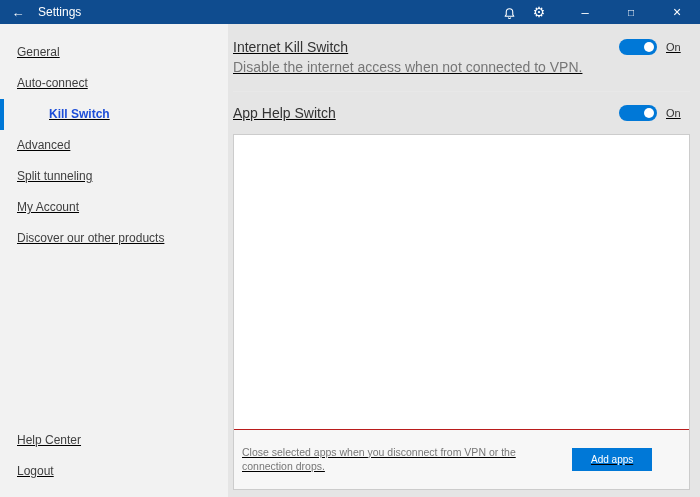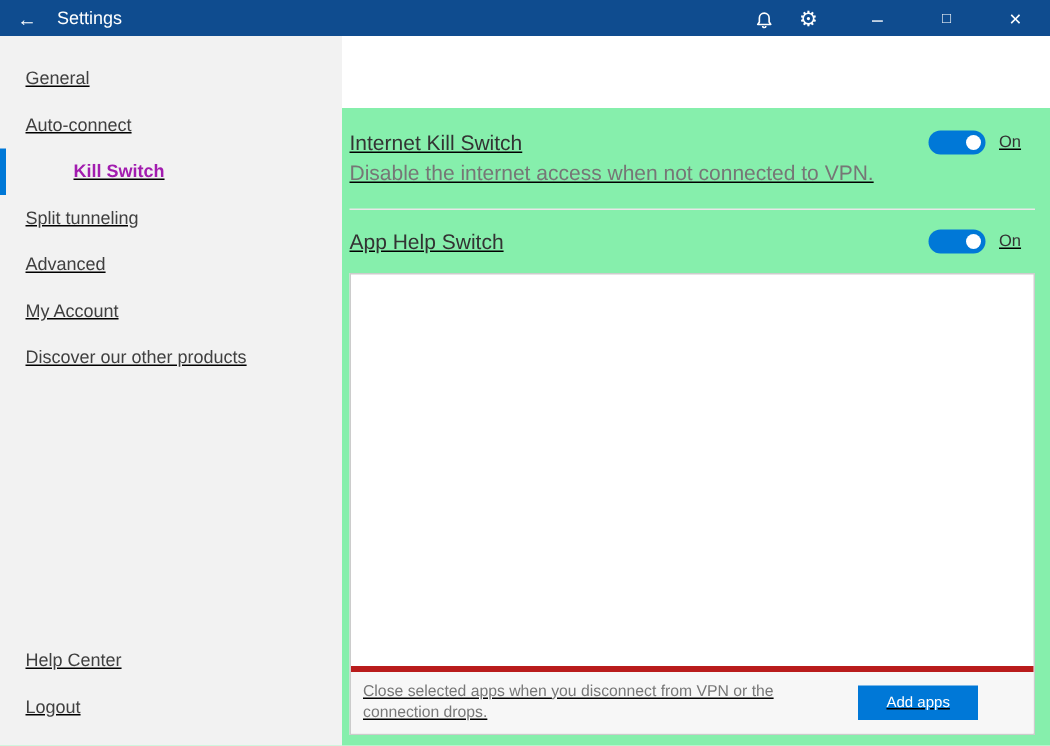--- a/index.html
+++ b/index.html
@@ -35,28 +35,28 @@
   .sidebar {
     width: 228px; flex-shrink: 0; background: #f2f2f2;
     display: flex; flex-direction: column; padding: 13px 0 10px 0;
   }
   .side-item {
     height: 31px; line-height: 31px; padding-left: 13px;
     font-size: 12px; color: #404040;
     border-left: 4px solid transparent; cursor: default;
     white-space: nowrap;
   }
-  .side-item.selected { border-left-color: #0078d7; font-weight: bold; color: #a21caf; padding-left: 45px; }
+  .side-item.selected { border-left-color: #0078d7; font-weight: bold; color: #1d4ed8; padding-left: 45px; }
   .side-bottom { margin-top: auto; }
 
   
   .main {
-    flex: 1; min-width: 0; background: #86efac;
+    flex: 1; min-width: 0; background: #e5e5e5;
     padding: 15px 10px 7px 5px;
-    display: flex; flex-direction: column; margin-top: 48px;
+    display: flex; flex-direction: column;
   }
   .section-row { display: flex; align-items: center; }
   .section-title { flex: 1; font-size: 14px; color: #333333; }
   .toggle {
     width: 38px; height: 16px; border-radius: 9px;
     background: #0078d7; position: relative; flex-shrink: 0; cursor: default;
   }
   .toggle .knob {
     position: absolute; right: 3px; top: 3px;
     width: 10px; height: 10px; border-radius: 50%; background: #ffffff;
@@ -65,22 +65,22 @@
   .section-desc { font-size: 14px; color: #767676; margin-top: 4px; }
   .divider { border: 0; border-top: 1px solid #e8e8e8; margin: 16px 0 13px 0; }
 
   .app-box {
     flex: 1; min-height: 0; margin-top: 13px;
     border: 1px solid #cccccc;
     display: flex; flex-direction: column; background: #ffffff;
   }
   .app-list { flex: 1; }
   .app-footer {
-    background: #f7f7f7; border-top: 4px solid #b91c1c;
-    display: flex; align-items: center; padding: 6px 8px;
+    background: #f7f7f7; border-top: 1px solid #b91c1c;
+    display: flex; align-items: center; padding: 15px 8px;
   }
   .footer-text { flex: 1; font-size: 10.5px; color: #777777; line-height: 1.4; padding-right: 30px; max-width: 330px; }
   .add-apps-btn {
     background: #0078d7; color: #ffffff; border: none;
     font-family: inherit; font-size: 10px; padding: 6px 19px;
     cursor: default; flex-shrink: 0;
   }
 </style>
 </head>
 <body>
@@ -103,22 +103,22 @@
     <div class="tb-ctrl tb-max">□</div>
     <div class="tb-ctrl tb-close">×</div>
   </div>
 
   <div class="content">
 
     <div class="sidebar">
       <div class="side-item">General</div>
       <div class="side-item">Auto-connect</div>
       <div class="side-item selected">Kill Switch</div>
+      <div class="side-item">Advanced</div>
       <div class="side-item">Split tunneling</div>
-      <div class="side-item">Advanced</div>
       <div class="side-item">My Account</div>
       <div class="side-item">Discover our other products</div>
       <div class="side-bottom">
         <div class="side-item">Help Center</div>
         <div class="side-item">Logout</div>
       </div>
     </div>
 
     <div class="main">
 

